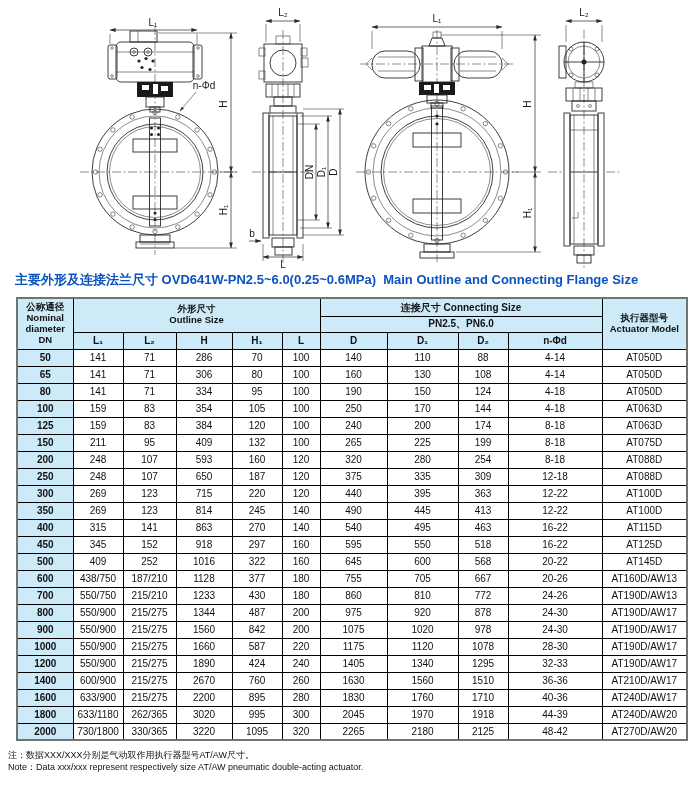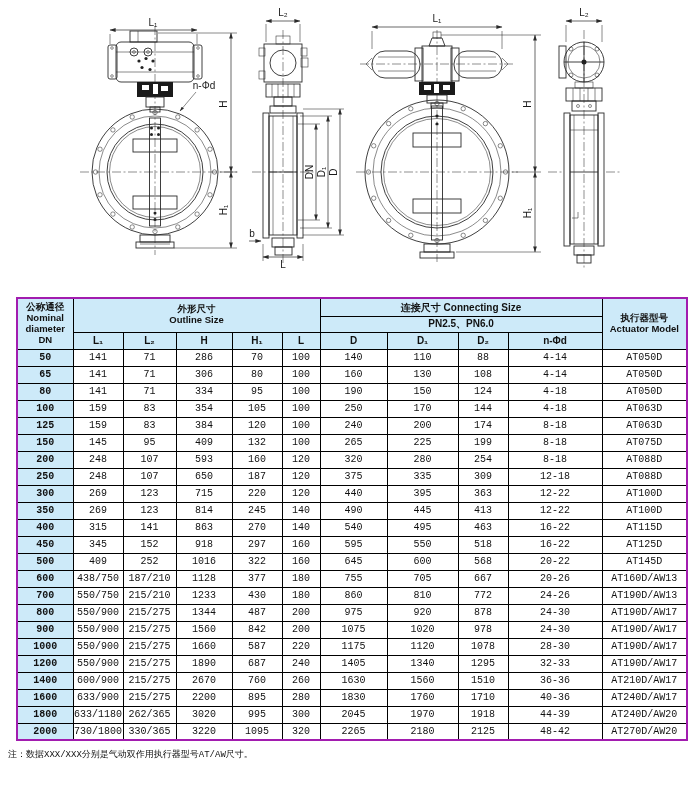--- a/index.html
+++ b/index.html
@@ -3,30 +3,30 @@
 <meta charset="utf-8">
 <style>
   html,body{margin:0;padding:0;background:#fff;}
   .page{position:relative;width:700px;height:808px;background:#fff;overflow:hidden;
         font-family:"Liberation Sans","DejaVu Sans",sans-serif;color:#111;}
   svg text{font-family:"Liberation Sans","DejaVu Sans",sans-serif;}
   .drawings{position:absolute;top:0;left:0;}
   .title{position:absolute;top:271px;left:15px;width:676px;
          font-size:13px;font-weight:bold;color:var(--accent,#0b53c0);white-space:pre-wrap;}
   .tablewrap{position:absolute;top:297px;left:16px;width:670px;}
-  table{border-collapse:collapse;table-layout:fixed;width:670px;border:2px solid #a21caf;}
+  table{border-collapse:collapse;table-layout:fixed;width:670px;border:2px solid #737373;}
   td,th{border:1px solid #000;font-size:10px;text-align:center;vertical-align:middle;
         padding:0;overflow:hidden;}
   thead th{background:var(--header-bg,#cdeaf9);font-weight:bold;line-height:1.15;}
   th.multiline{white-space:pre-line;font-size:9.5px;}
   tr.hr1{height:18px;} tr.hr2{height:16px;} tr.hr3{height:17px;}
-  tbody tr{height:17px;font-family:Liberation Mono, monospace;}
+  tbody tr{height:17px;}
   tbody td{background:#fff;font-weight:normal;}
   tbody td.dn{background:var(--header-bg,#cdeaf9);font-weight:bold;}
-  .notes{position:absolute;top:750px;left:8px;width:688px;font-size:9px;line-height:11.5px;color:#111;font-family:Liberation Mono, monospace;}
+  .notes{position:absolute;top:750px;left:8px;width:688px;font-size:9px;line-height:11.5px;color:#111;}
   .notes .ind{padding-left:24px;}
   .cl{stroke:#444;stroke-width:0.6;stroke-dasharray:9 2.5 2 2.5;fill:none;}
   .ln{stroke:#2a2a2a;stroke-width:0.9;fill:none;}
   .tn{stroke:#2a2a2a;stroke-width:0.55;fill:none;}
   .dim{stroke:#2a2a2a;stroke-width:0.7;fill:none;}
   .lbl{font-size:10px;fill:#1a1a1a;}
 </style>
 </head>
 <body>
 
@@ -294,20 +294,21 @@
     <rect class="ln" x="574" y="246" width="20" height="9"></rect>
     <rect class="ln" x="577" y="255" width="14" height="8"></rect>
 
     <line class="tn" x1="566" y1="25" x2="566" y2="42"></line>
     <line class="tn" x1="602" y1="25" x2="602" y2="42"></line>
     <line class="dim" x1="566" y1="21" x2="602" y2="21" marker-start="url(#ar)" marker-end="url(#ar)"></line>
     <text class="lbl" x="584" y="16" text-anchor="middle">L₂</text>
   </g>
 </svg>
 
+<div class="title">主要外形及连接法兰尺寸 OVD641W-PN2.5~6.0(0.25~0.6MPa)  Main Outline and Connecting Flange Size</div>
 
 <div class="tablewrap">
   <table>
     <colgroup>
       <col style="width:56px">
           <col style="width:50px">
           <col style="width:53px">
       <col style="width:56px">
           <col style="width:50px">
           <col style="width:38px">
@@ -412,21 +413,21 @@
           <td>100</td>
           <td>240</td>
           <td>200</td>
           <td>174</td>
           <td>8-18</td>
           <td>AT063D</td>
         </tr>
 
         <tr>
           <td class="dn">150</td>
-          <td>145</td>
+          <td>211</td>
           <td>95</td>
           <td>409</td>
           <td>132</td>
           <td>100</td>
           <td>265</td>
           <td>225</td>
           <td>199</td>
           <td>8-18</td>
           <td>AT075D</td>
         </tr>
@@ -597,21 +598,21 @@
           <td>1078</td>
           <td>28-30</td>
           <td>AT190D/AW17</td>
         </tr>
 
         <tr>
           <td class="dn">1200</td>
           <td>550/900</td>
           <td>215/275</td>
           <td>1890</td>
-          <td>687</td>
+          <td>424</td>
           <td>240</td>
           <td>1405</td>
           <td>1340</td>
           <td>1295</td>
           <td>32-33</td>
           <td>AT190D/AW17</td>
         </tr>
 
         <tr>
           <td class="dn">1400</td>
@@ -667,15 +668,16 @@
           <td>2125</td>
           <td>48-42</td>
           <td>AT270D/AW20</td>
         </tr>
       </tbody>
   </table>
 </div>
 
 <div class="notes">
   <div>注：数据XXX/XXX分别是气动双作用执行器型号AT/AW尺寸。</div>
+  <div>Note：Data xxx/xxx represent respectively size AT/AW pneumatic double-acting actuator.</div>
 </div>
 
 </div>
 
 </body></html>

